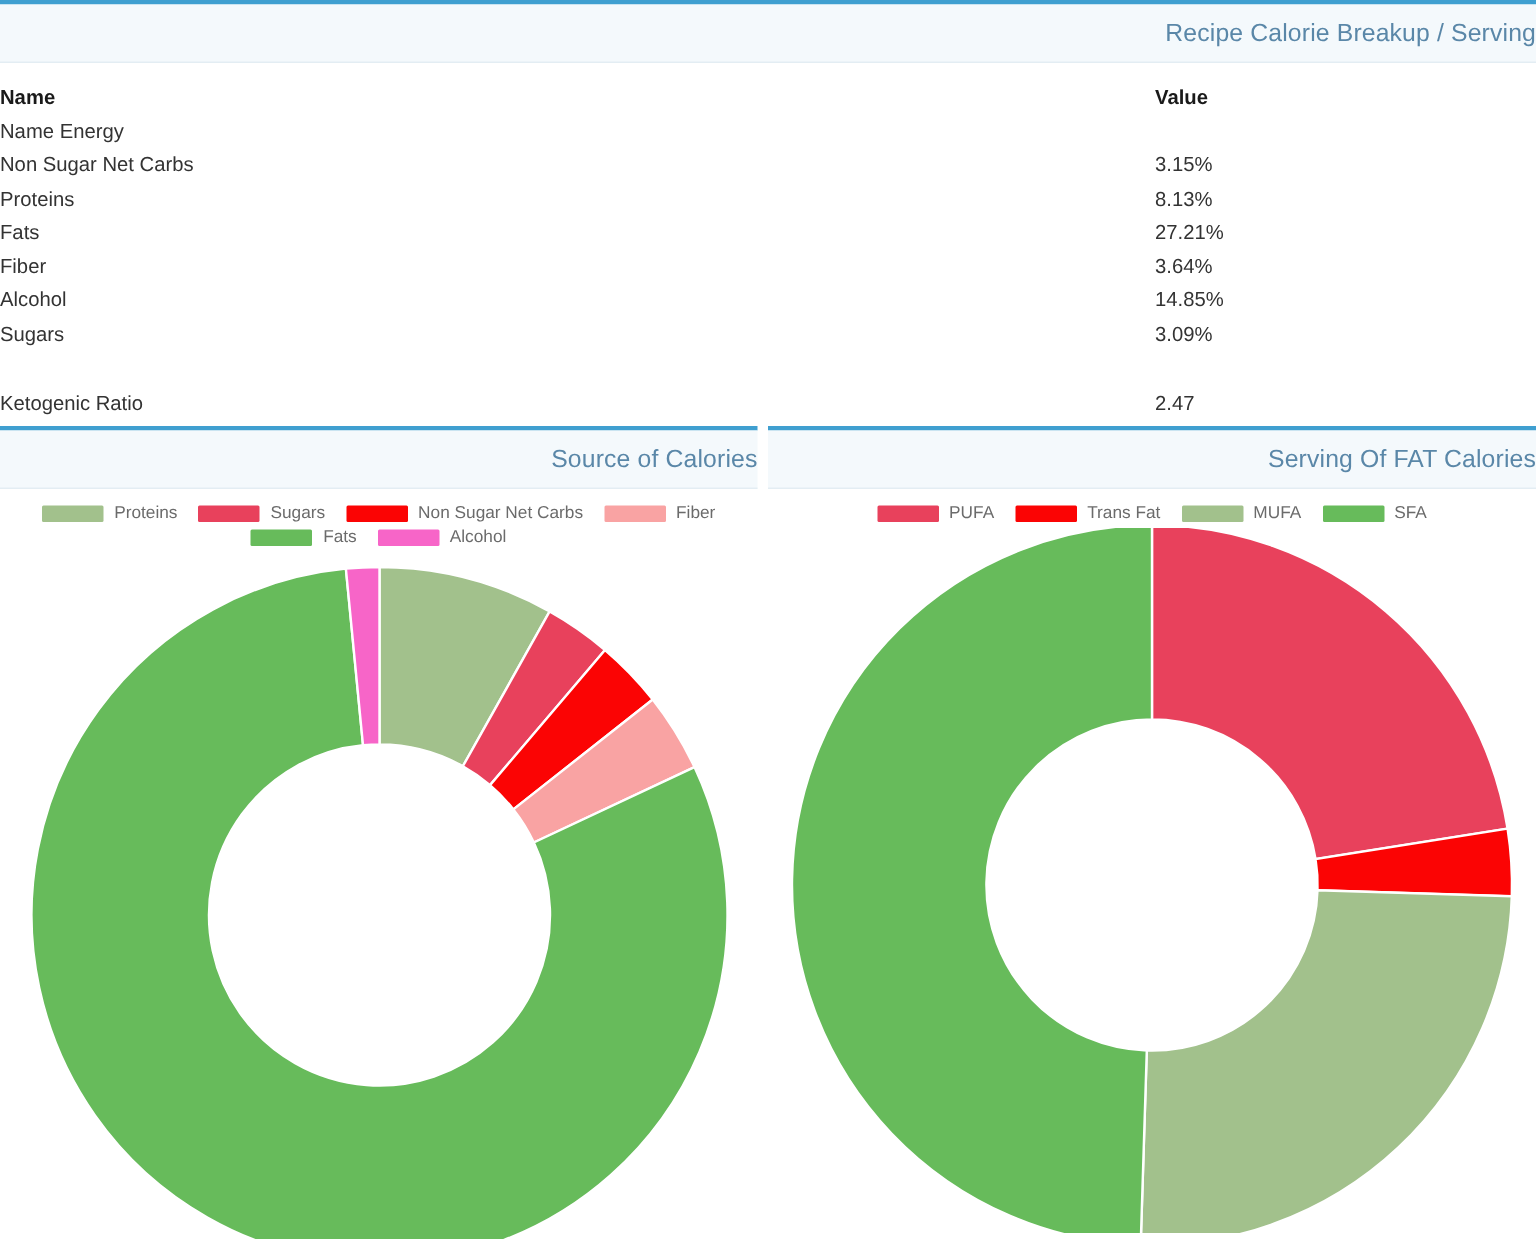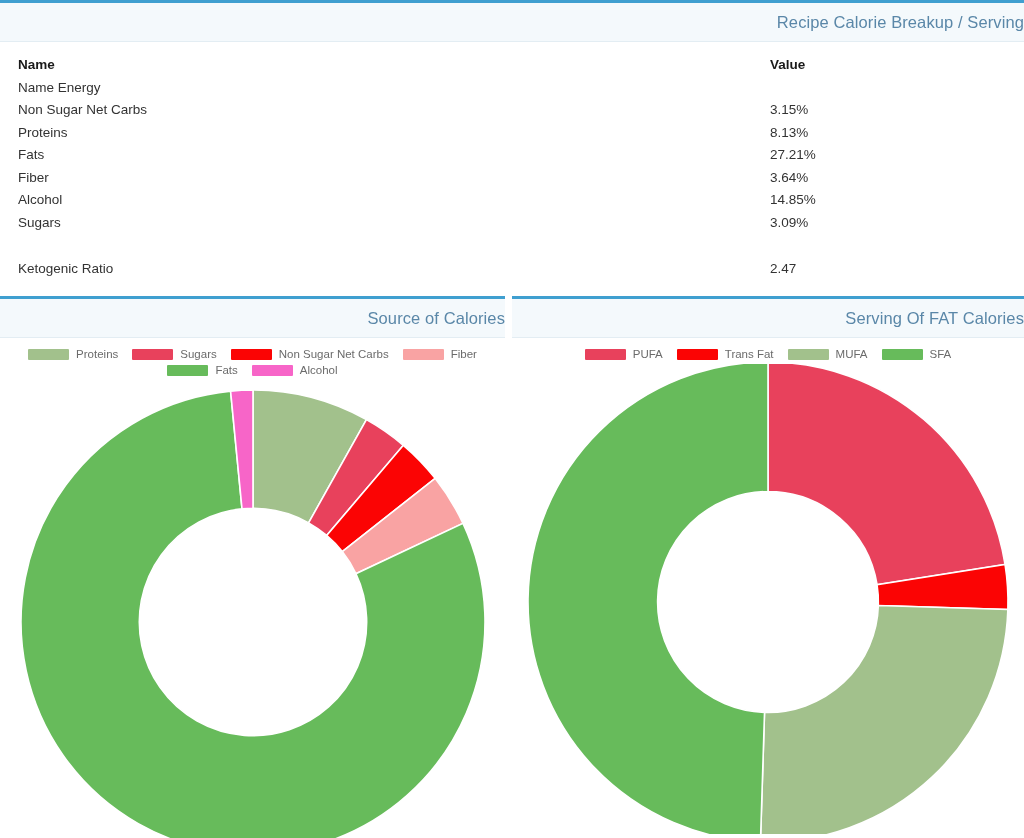--- a/index.html
+++ b/index.html
@@ -34,29 +34,29 @@
   
   .top-panel { width: 1024px; }
   .table-wrap { padding: 10px 0 0 0; }
   .trow {
     display: flex;
     height: 22.5px;
     align-items: center;
     font-size: 13.5px;
     color: #333333;
   }
-  .trow .c-name { width: 770px; padding-left: 18px; }
+  .trow .c-name { width: 770px; }
   .trow .c-val  { flex: 1; }
   .trow.header { font-weight: bold; color: #1a1a1a; height: 24px; }
   .spacer-row { height: 24px; }
 
   
   .charts-row {
     position: absolute;
-    top: 296px; left: 0;
+    top: 284px; left: 0;
     width: 1024px; height: 542px;
     display: flex;
     gap: 7px;
   }
   .chart-panel {
     width: 505px;
     display: flex;
     flex-direction: column;
   }
   .chart-panel.right { width: 512px; }

